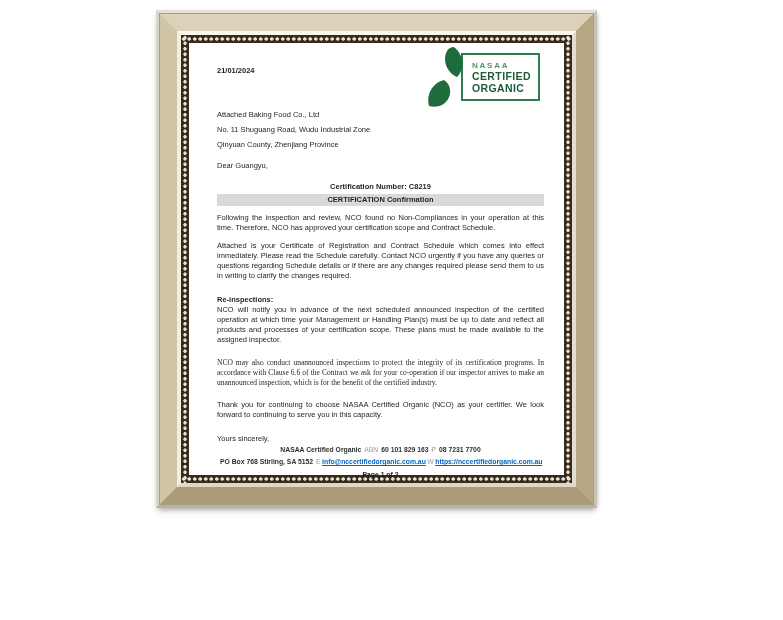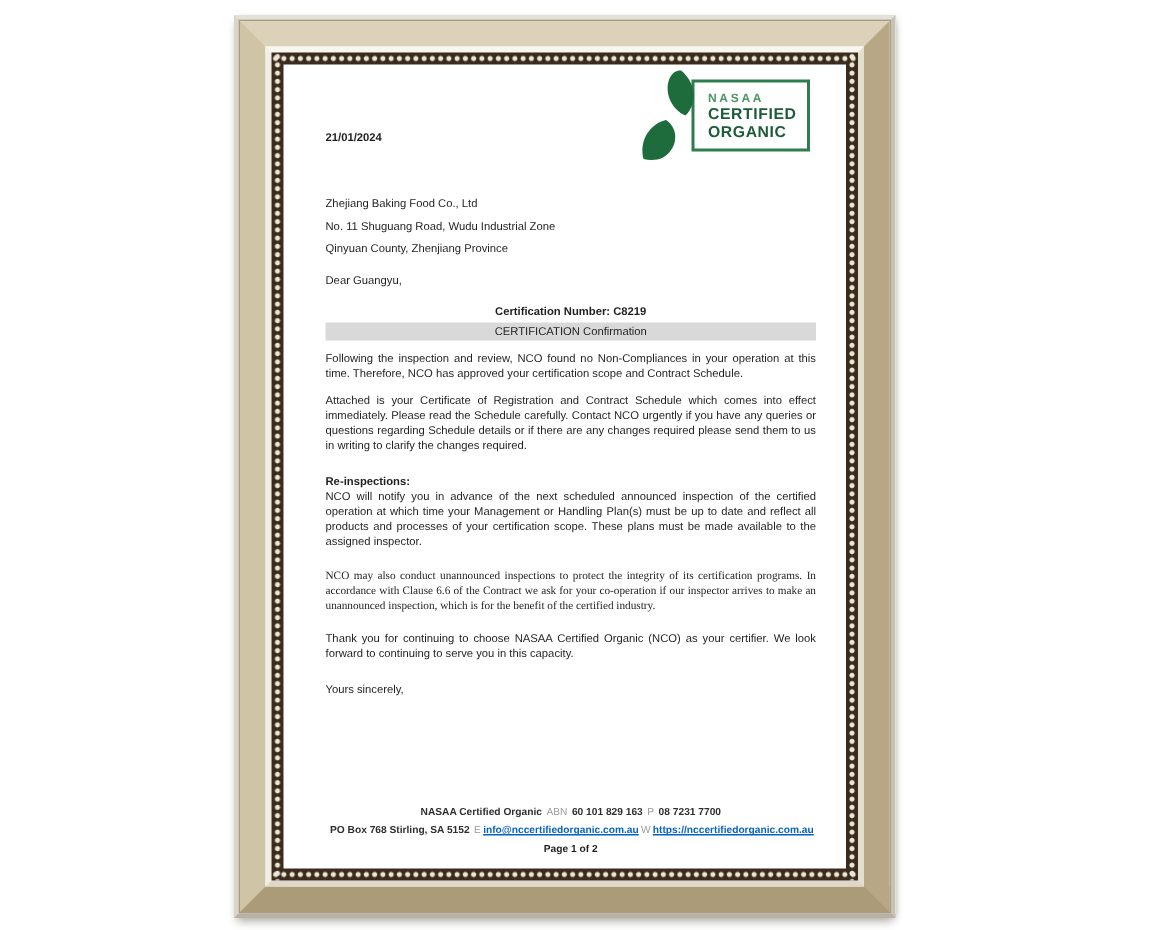--- a/index.html
+++ b/index.html
@@ -17,41 +17,41 @@
   .frame-molding{border:17px solid;border-color:#dcd2b9 #b7a785 #ab9b79 #d0c4a6;}
   .frame-lip{border:4px solid;border-color:#f8f6ef #e4decf #ded8c8 #f1eee4;}
   .frame-beads{position:relative;padding:8px;background:#3a2b1c;}
   .bead{position:absolute;background-image:radial-gradient(circle,#ece6d8 1.4px,rgba(236,230,216,0) 2px);}
   .bead-top{top:0;left:0;right:0;height:8px;background-size:5.5px 8px;}
   .bead-bottom{bottom:0;left:0;right:0;height:8px;background-size:5.5px 8px;}
   .bead-left{left:0;top:0;bottom:0;width:8px;background-size:8px 5.5px;}
   .bead-right{right:0;top:0;bottom:0;width:8px;background-size:8px 5.5px;}
   
   .document{
-    position:relative;width:375px;height:536px;box-sizing:border-box;
+    position:relative;width:375px;height:432px;box-sizing:border-box;
     background:#ffffff;display:flex;flex-direction:column;
-    padding:44px 20px 6px 28px;
+    padding:23px 20px 6px 28px;
     font-size:7.5px;line-height:10px;color:#1f1f1f;
   }
   
   .logo{position:absolute;top:3px;right:24px;display:flex;align-items:flex-start;}
   .logo svg{position:relative;z-index:2;display:block;}
   .logo-box{
     position:relative;z-index:1;margin-left:-5px;margin-top:7px;
     border:2px solid #2e7d4f;background:#ffffff;
     padding:6px 7px 5px 9px;display:flex;flex-direction:column;gap:1px;
   }
   .logo-nasaa{font-size:8px;line-height:9px;letter-spacing:1.8px;font-weight:bold;color:#4f9663;}
   .logo-big{font-size:10.5px;line-height:11px;letter-spacing:.4px;font-weight:bold;color:#1d5c38;}
   
   .date{font-weight:bold;margin-bottom:31px;}
   .addr{line-height:15px;}
   .salutation{margin-top:9px;}
   .cert-number{margin-top:11px;text-align:center;font-weight:bold;}
-  .banner{margin-top:2px;text-align:center;font-weight:normal;background:#d9d9d9;padding:1px 0;}
+  .banner{margin-top:2px;text-align:center;font-weight:bold;background:#d9d9d9;padding:1px 0;}
   .para{margin-top:7px;text-align:justify;}
   .para-attached{margin-top:8px;}
   .reinspect-h{margin-top:14px;font-weight:bold;}
   .para-notify{margin-top:0;}
   .para-unannounced{margin-top:13px;font-family:Liberation Serif, serif;}
   .para-clarification{margin-top:12px;}
   .para-thanks{margin-top:12px;}
   .closing{margin-top:14px;}
   .spacer{flex:1 1 auto;}
   
@@ -85,21 +85,21 @@
               <div class="logo-box">
                 <span class="logo-nasaa">NASAA</span>
                 <span class="logo-big">CERTIFIED</span>
                 <span class="logo-big">ORGANIC</span>
               </div>
             </div>
 
             <div class="date">21/01/2024</div>
 
             <div class="addr">
-              <div>Zhejiang Baking Food Co., Ltd</div>
+              <div>Attached Baking Food Co., Ltd</div>
               <div>No. 11 Shuguang Road, Wudu Industrial Zone</div>
               <div>Qinyuan County, Zhenjiang Province</div>
             </div>
 
             <div class="salutation">Dear Guangyu,</div>
 
             <div class="cert-number">Certification Number: C8219</div>
 
             <div class="banner">CERTIFICATION Confirmation</div>
 

